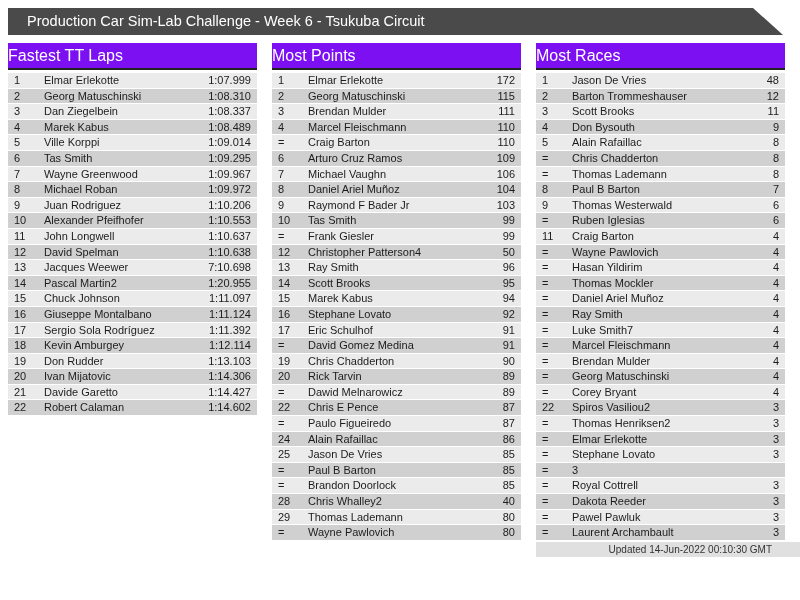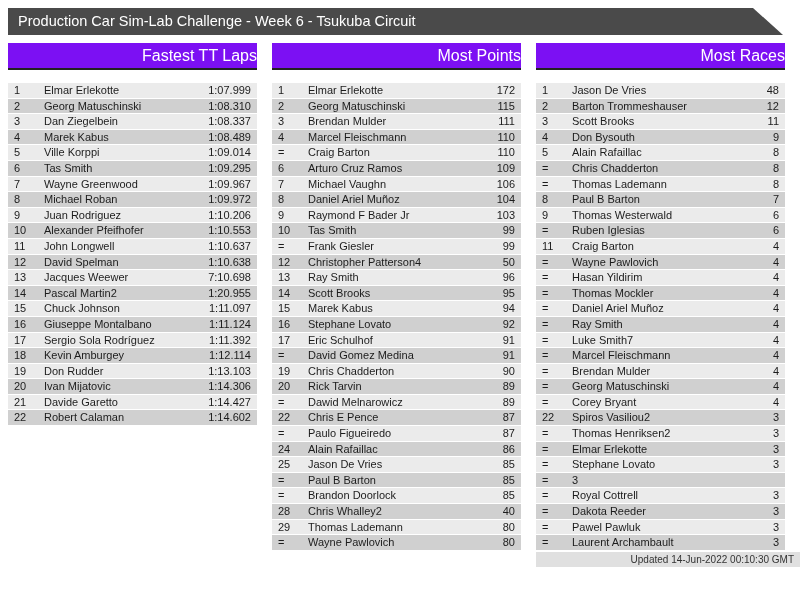--- a/index.html
+++ b/index.html
@@ -12,40 +12,40 @@
   *{margin:0;padding:0;box-sizing:border-box;}
   html,body{width:800px;height:600px;background:#ffffff;overflow:hidden;
     font-family:"Liberation Sans","DejaVu Sans",sans-serif;}
   .title-bar{
     margin:8px 0 0 8px;
     width:775px;height:27px;
     background:var(--titlebar);
     color:#ffffff;
     font-size:14.5px;
     line-height:27px;
-    padding-left:10px;
+    padding-left:19px;
     clip-path:polygon(0 0, calc(100% - 30px) 0, 100% 100%, 0 100%);
     white-space:nowrap;
   }
   .tables{
     display:flex;
     margin:8px 15px 0 8px;
     gap:15px;
     align-items:flex-start;
   }
   .board{flex:1 1 0;min-width:0;}
   .board-title{
     background:var(--accent);
     border-bottom:2px solid #222222;
     color:#ffffff;
-    text-align:right;
+    text-align:left;
     font-size:16px;
     height:27px;
     line-height:25px;
-    margin-bottom:13px;
+    margin-bottom:3px;
     white-space:nowrap;
   }
   .row{
     display:flex;
     height:15.6px;
     line-height:15.6px;
     border-bottom:1px solid #ffffff;
     font-size:11px;
     color:#1c1c1c;
     white-space:nowrap;
@@ -58,21 +58,21 @@
   .cell-value{flex:none;padding-right:6px;text-align:right;}
   .footer-bar{
     margin:1px 0 0 536px;
     width:264px;
     height:15px;
     background:var(--footer-bg);
     font-size:10px;
     line-height:15px;
     color:#333333;
     text-align:right;
-    padding-right:6px;
+    padding-right:28px;
     white-space:nowrap;
   }
 </style>
 </head>
 <body>
 
 <div class="title-bar">Production Car Sim-Lab Challenge - Week 6 - Tsukuba Circuit</div>
 
 <div class="tables">
 

